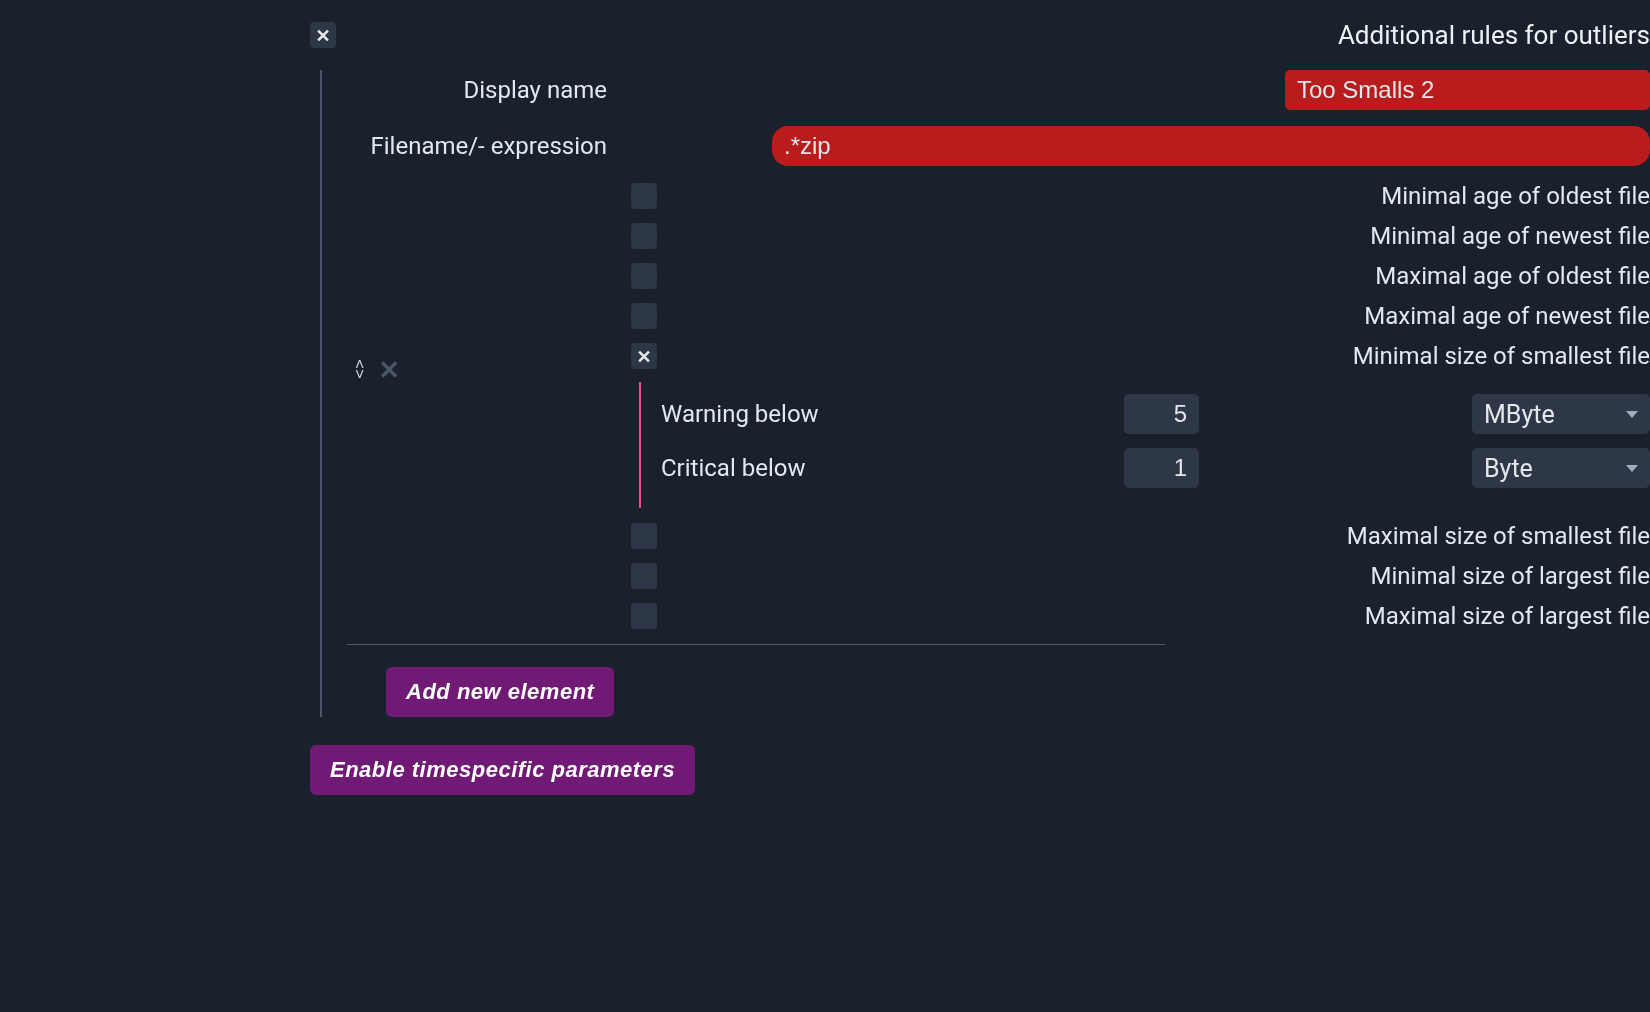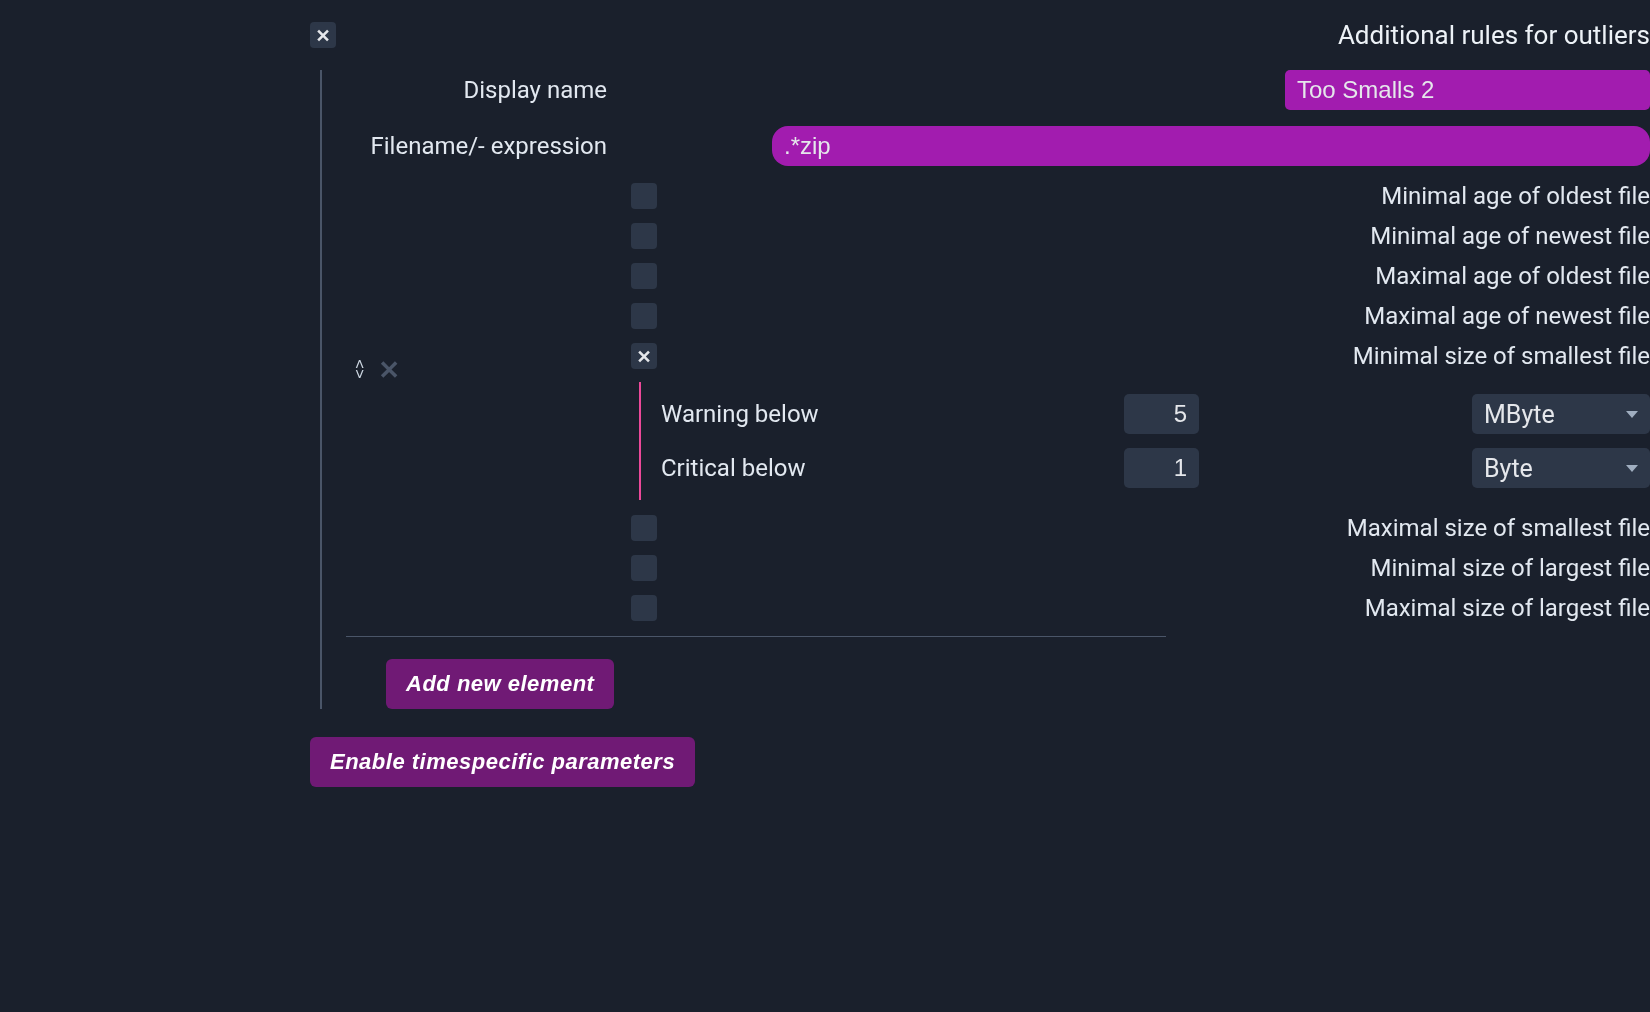--- a/index.html
+++ b/index.html
@@ -46,21 +46,21 @@
     margin-bottom: 16px;
   }
   .row-label {
     width: 285px;
     text-align: right;
     padding-right: 24px;
     font-size: 24px;
     color: #e2e8f0;
   }
   .text-input {
-    background: #a21caf;
+    background: #b91c1c;
     border: none;
     color: #e5e7eb;
     font-size: 24px;
     padding: 6px 12px;
     border-radius: 5px;
     height: 40px;
     outline: none;
   }
   .input-narrow { width: 365px; }
   .input-wide { width: 878px; border-radius: 16px; }
@@ -118,21 +118,21 @@
     margin: 8px 0 14px 8px;
     border-left: 2px solid #ec4899;
     padding: 12px 0 12px 20px;
   }
   .threshold-row {
     display: flex;
     align-items: center;
     gap: 12px;
     margin-bottom: 14px;
   }
-  .threshold-row:last-child { margin-bottom: 0; gap: 40px; }
+  .threshold-row:last-child { margin-bottom: 8px; gap: 40px; }
   .threshold-label {
     width: 190px;
     font-size: 24px;
     color: #e2e8f0;
   }
   .num-input {
     background: #2d3748;
     border: none;
     color: #e5e7eb;
     font-size: 24px;

